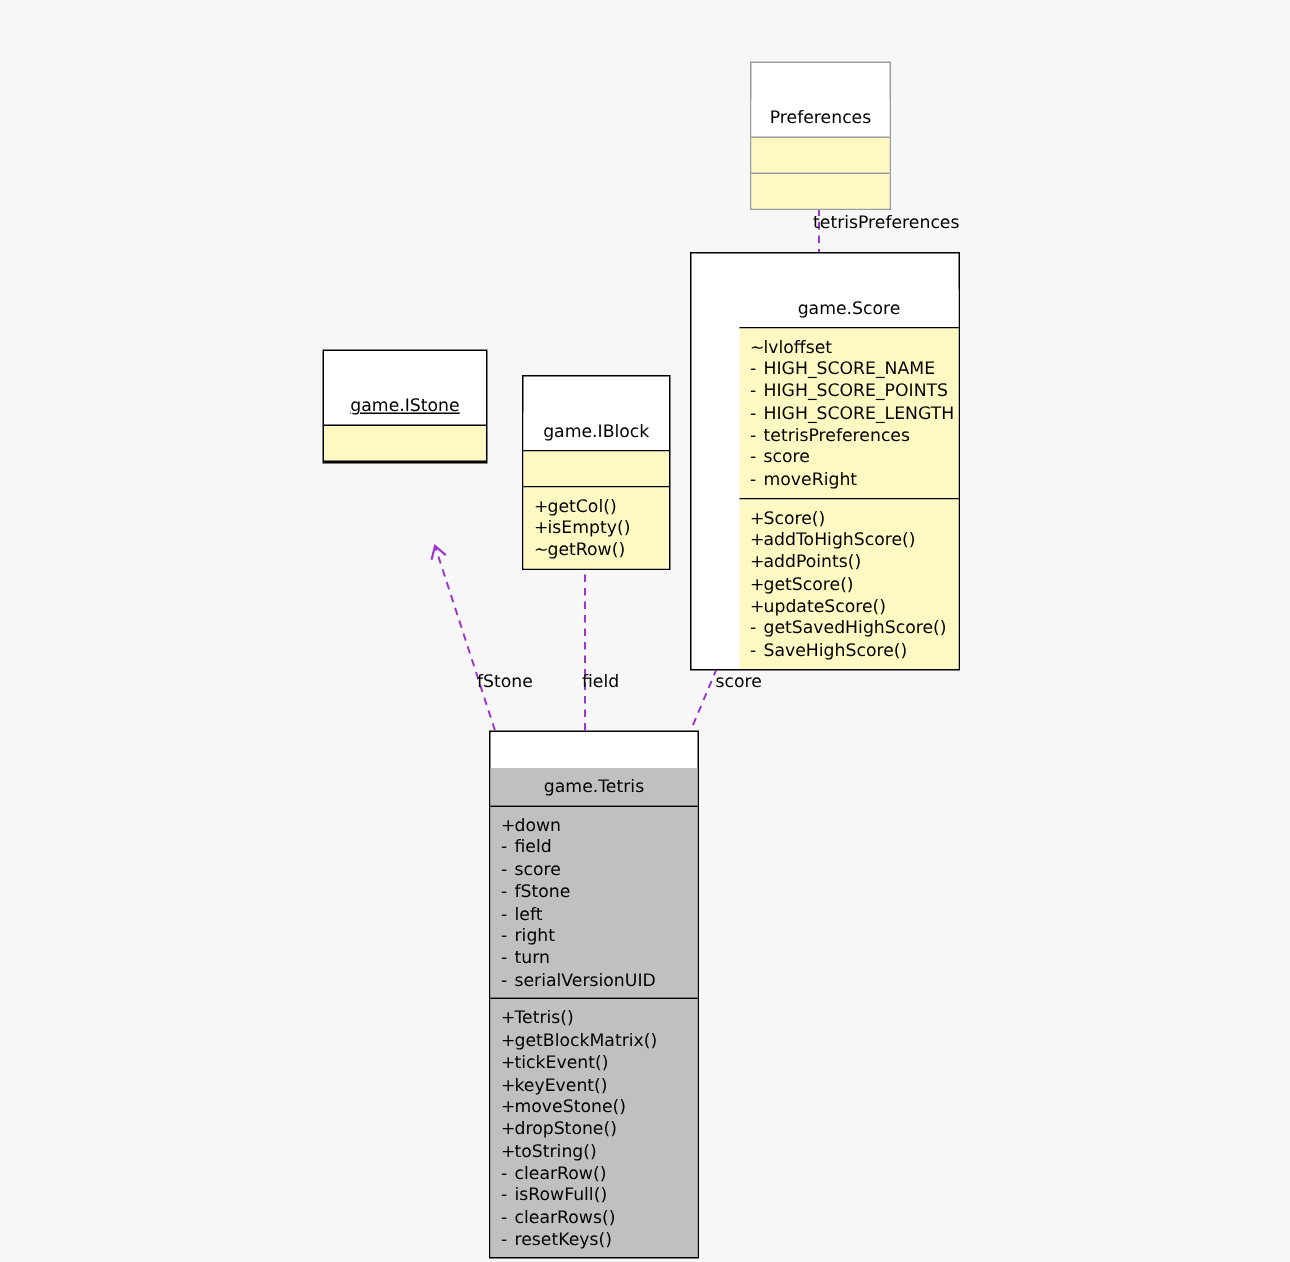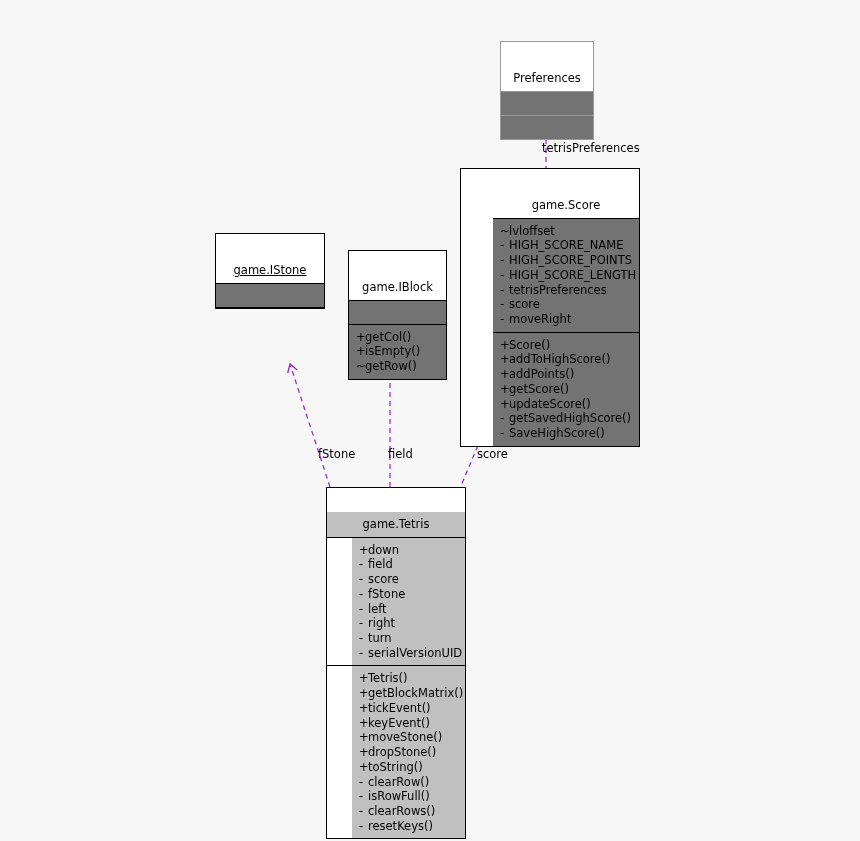--- a/index.html
+++ b/index.html
@@ -38,41 +38,40 @@
     line-height: 1.28;
   }
   .uml-class.external {
     border-color: #9a9a9a;
   }
   .uml-class.highlight .cls-title {
     background: #c0c0c0;
   }
   .uml-class.highlight .cls-compartment {
     background: #c0c0c0;
-    margin-left: 25px;
   }
 
   .cls-title {
     text-align: center;
     padding: 5px 6px 5px 6px;
     font-size: 11.5px;
     white-space: nowrap;
     background: #ffffff;
     margin-top: 24px;
   }
   .cls-divider {
     height: 0;
     border-top: 1px solid #000000;
   }
   .external .cls-divider {
     border-top-color: #9a9a9a;
   }
   .cls-compartment {
     padding: 5px 6px 5px 7px;
-    background: #737373;
+    background: #fef9c3;
   }
   .cls-compartment.empty {
     height: 13px;
     padding: 5px 6px;
   }
   .cls-row {
     white-space: nowrap;
     font-size: 11.5px;
     padding: 0;
   }

